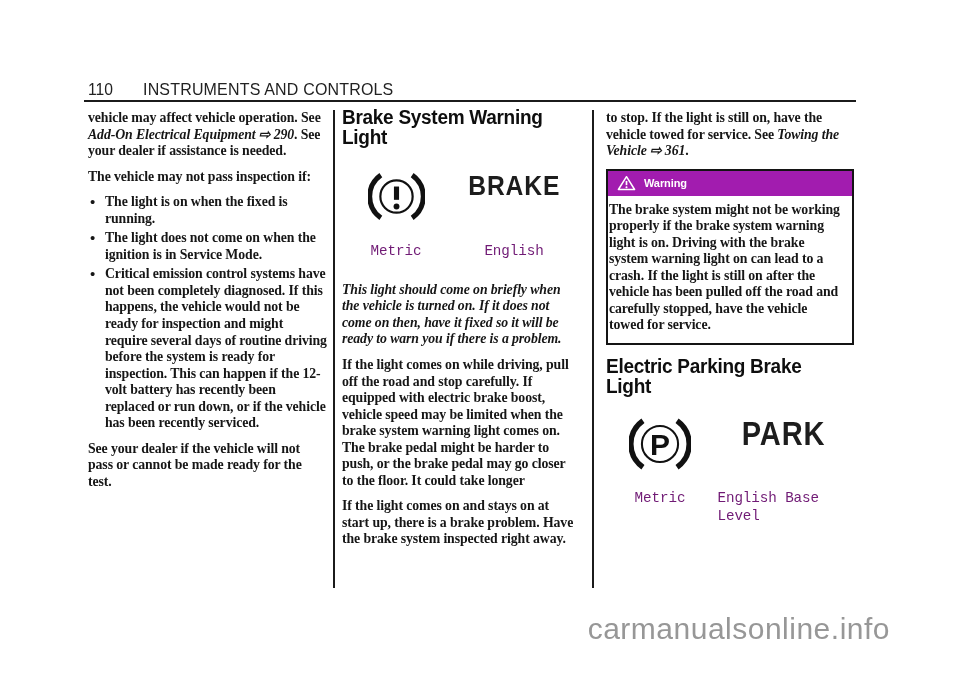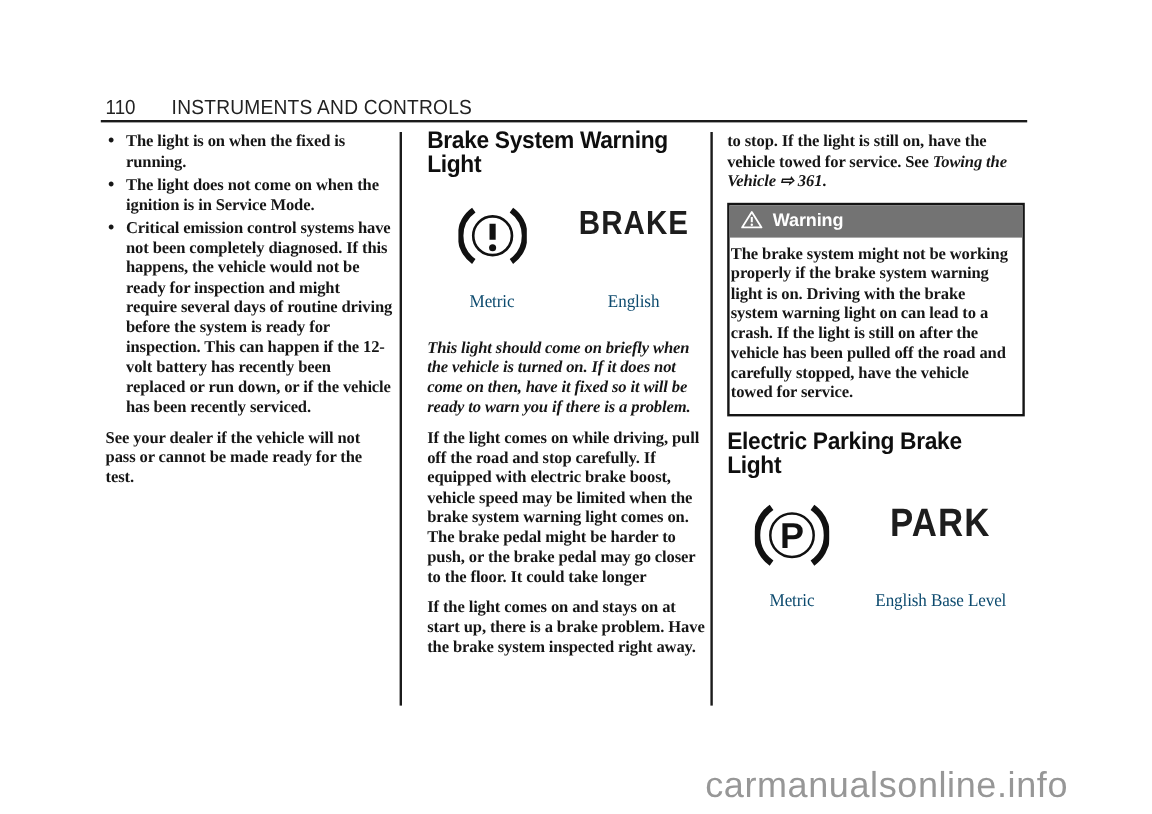--- a/index.html
+++ b/index.html
@@ -24,21 +24,21 @@
   .vdiv { position:absolute; top:110px; width:2px; height:478px; background:#1b1b1b; }
   .vdiv1 { left:333px; }
   .vdiv2 { left:592px; }
 
   
   .col {
     position:absolute; font-size:13.8px; line-height:1.2; font-weight:600;
     letter-spacing:-0.1px; color:#161616;
   }
   .col1 { left:88px;  top:110px; width:240px; }
-  .col2 { left:356px; top:107px; width:236px; }
+  .col2 { left:342px; top:107px; width:236px; }
   .col3 { left:606px; top:110px; width:248px; }
 
   .col p { margin:0 0 9px 0; }
   .col ul { list-style:none; margin:0 0 9px 0; padding:0; }
   .col li { position:relative; padding-left:17px; margin:0 0 3px 0; }
   .col li::before { content:"\2022"; position:absolute; left:2px; top:-1px; font-size:15px; }
   .ital { font-style:italic; }
 
   .sec-heading {
     font-family:"Liberation Sans", sans-serif; font-weight:bold; font-size:20px;
@@ -50,63 +50,65 @@
   .figure { margin:0; }
   .fig-row { display:flex; align-items:flex-start; }
   .fig-cell-l { width:108px; display:flex; justify-content:center; }
   .fig-cell-r { flex:1; display:flex; justify-content:center; }
   .fig-word {
     font-family:"Liberation Sans", sans-serif; color:#1d1d1d;
     transform:scaleX(0.88);
   }
   .fig-word-brake { font-size:28px; letter-spacing:1px; }
   .fig-word-park  { font-size:33px; letter-spacing:1px; }
-  .fig-labels { display:flex; font-family:Liberation Serif, serif; font-size:15px; color:#0c4a6e; font-weight:normal; }
+  .fig-labels { display:flex; font-family:Liberation Mono, monospace; font-size:15px; color:#701a75; font-weight:normal; }
   .fig-labels .fig-cell-l, .fig-labels .fig-cell-r { transform:scaleX(0.95); }
 
   .telltale-svg { display:block; }
 
   
   .warnbox { border:2px solid #141414; margin:8px 0 0 0; }
   .warnhead {
-    background:#737373; color:#ffffff; display:flex; align-items:flex-start; gap:8px;
-    font-family:"Liberation Sans", sans-serif; font-weight:bold; font-size:15px;
+    background:#a21caf; color:#ffffff; display:flex; align-items:flex-end; gap:8px;
+    font-family:"Liberation Sans", sans-serif; font-weight:bold; font-size:11px;
     padding:4px 8px 5px 9px;
   }
   .warnbody { padding:6px 9px 9px 1px; }
   .warnbody p { margin:0; }
 
   .col2 .figure { margin-top:21px; }
   .col2 .fig-labels { margin-top:19px; }
   .col2 .body-start { margin-top:21px;font-style:italic; }
 
   .col3 .sec-heading { margin-top:11px; }
   .col3 .figure { margin-top:17px; }
   .col3 .fig-labels { margin-top:16px; }
 
   
   .watermark {
-    position:absolute; right:18px; top:638px;
+    position:absolute; right:18px; top:612px;
     font-family:"Liberation Sans", sans-serif; font-size:30px; color:#979797;
     letter-spacing:0.5px;
   }
 </style>
 </head>
 <body>
 
 <div id="page">
 
   <div class="hdr-num">110</div>
   <div class="hdr-title">INSTRUMENTS AND CONTROLS</div>
   <div class="hdr-rule"></div>
 
   <div class="vdiv vdiv1"></div>
   <div class="vdiv vdiv2"></div>
 
   <div class="col col1">
+    <p><span>vehicle may affect vehicle operation. See </span><span class="ital">Add-On Electrical Equipment ⇨ 290</span><span>. See your dealer if assistance is needed.</span></p>
+    <p>The vehicle may not pass inspection if:</p>
     <ul>
       <li>The light is on when the fixed is running.</li>
       <li>The light does not come on when the ignition is in Service Mode.</li>
       <li>Critical emission control systems have not been completely diagnosed. If this happens, the vehicle would not be ready for inspection and might require several days of routine driving before the system is ready for inspection. This can happen if the 12-volt battery has recently been replaced or run down, or if the vehicle has been recently serviced.</li>
     </ul>
     <p>See your dealer if the vehicle will not pass or cannot be made ready for the test.</p>
   </div>
 
   <div class="col col2">
     <h2 class="sec-heading">Brake System Warning Light</h2>

